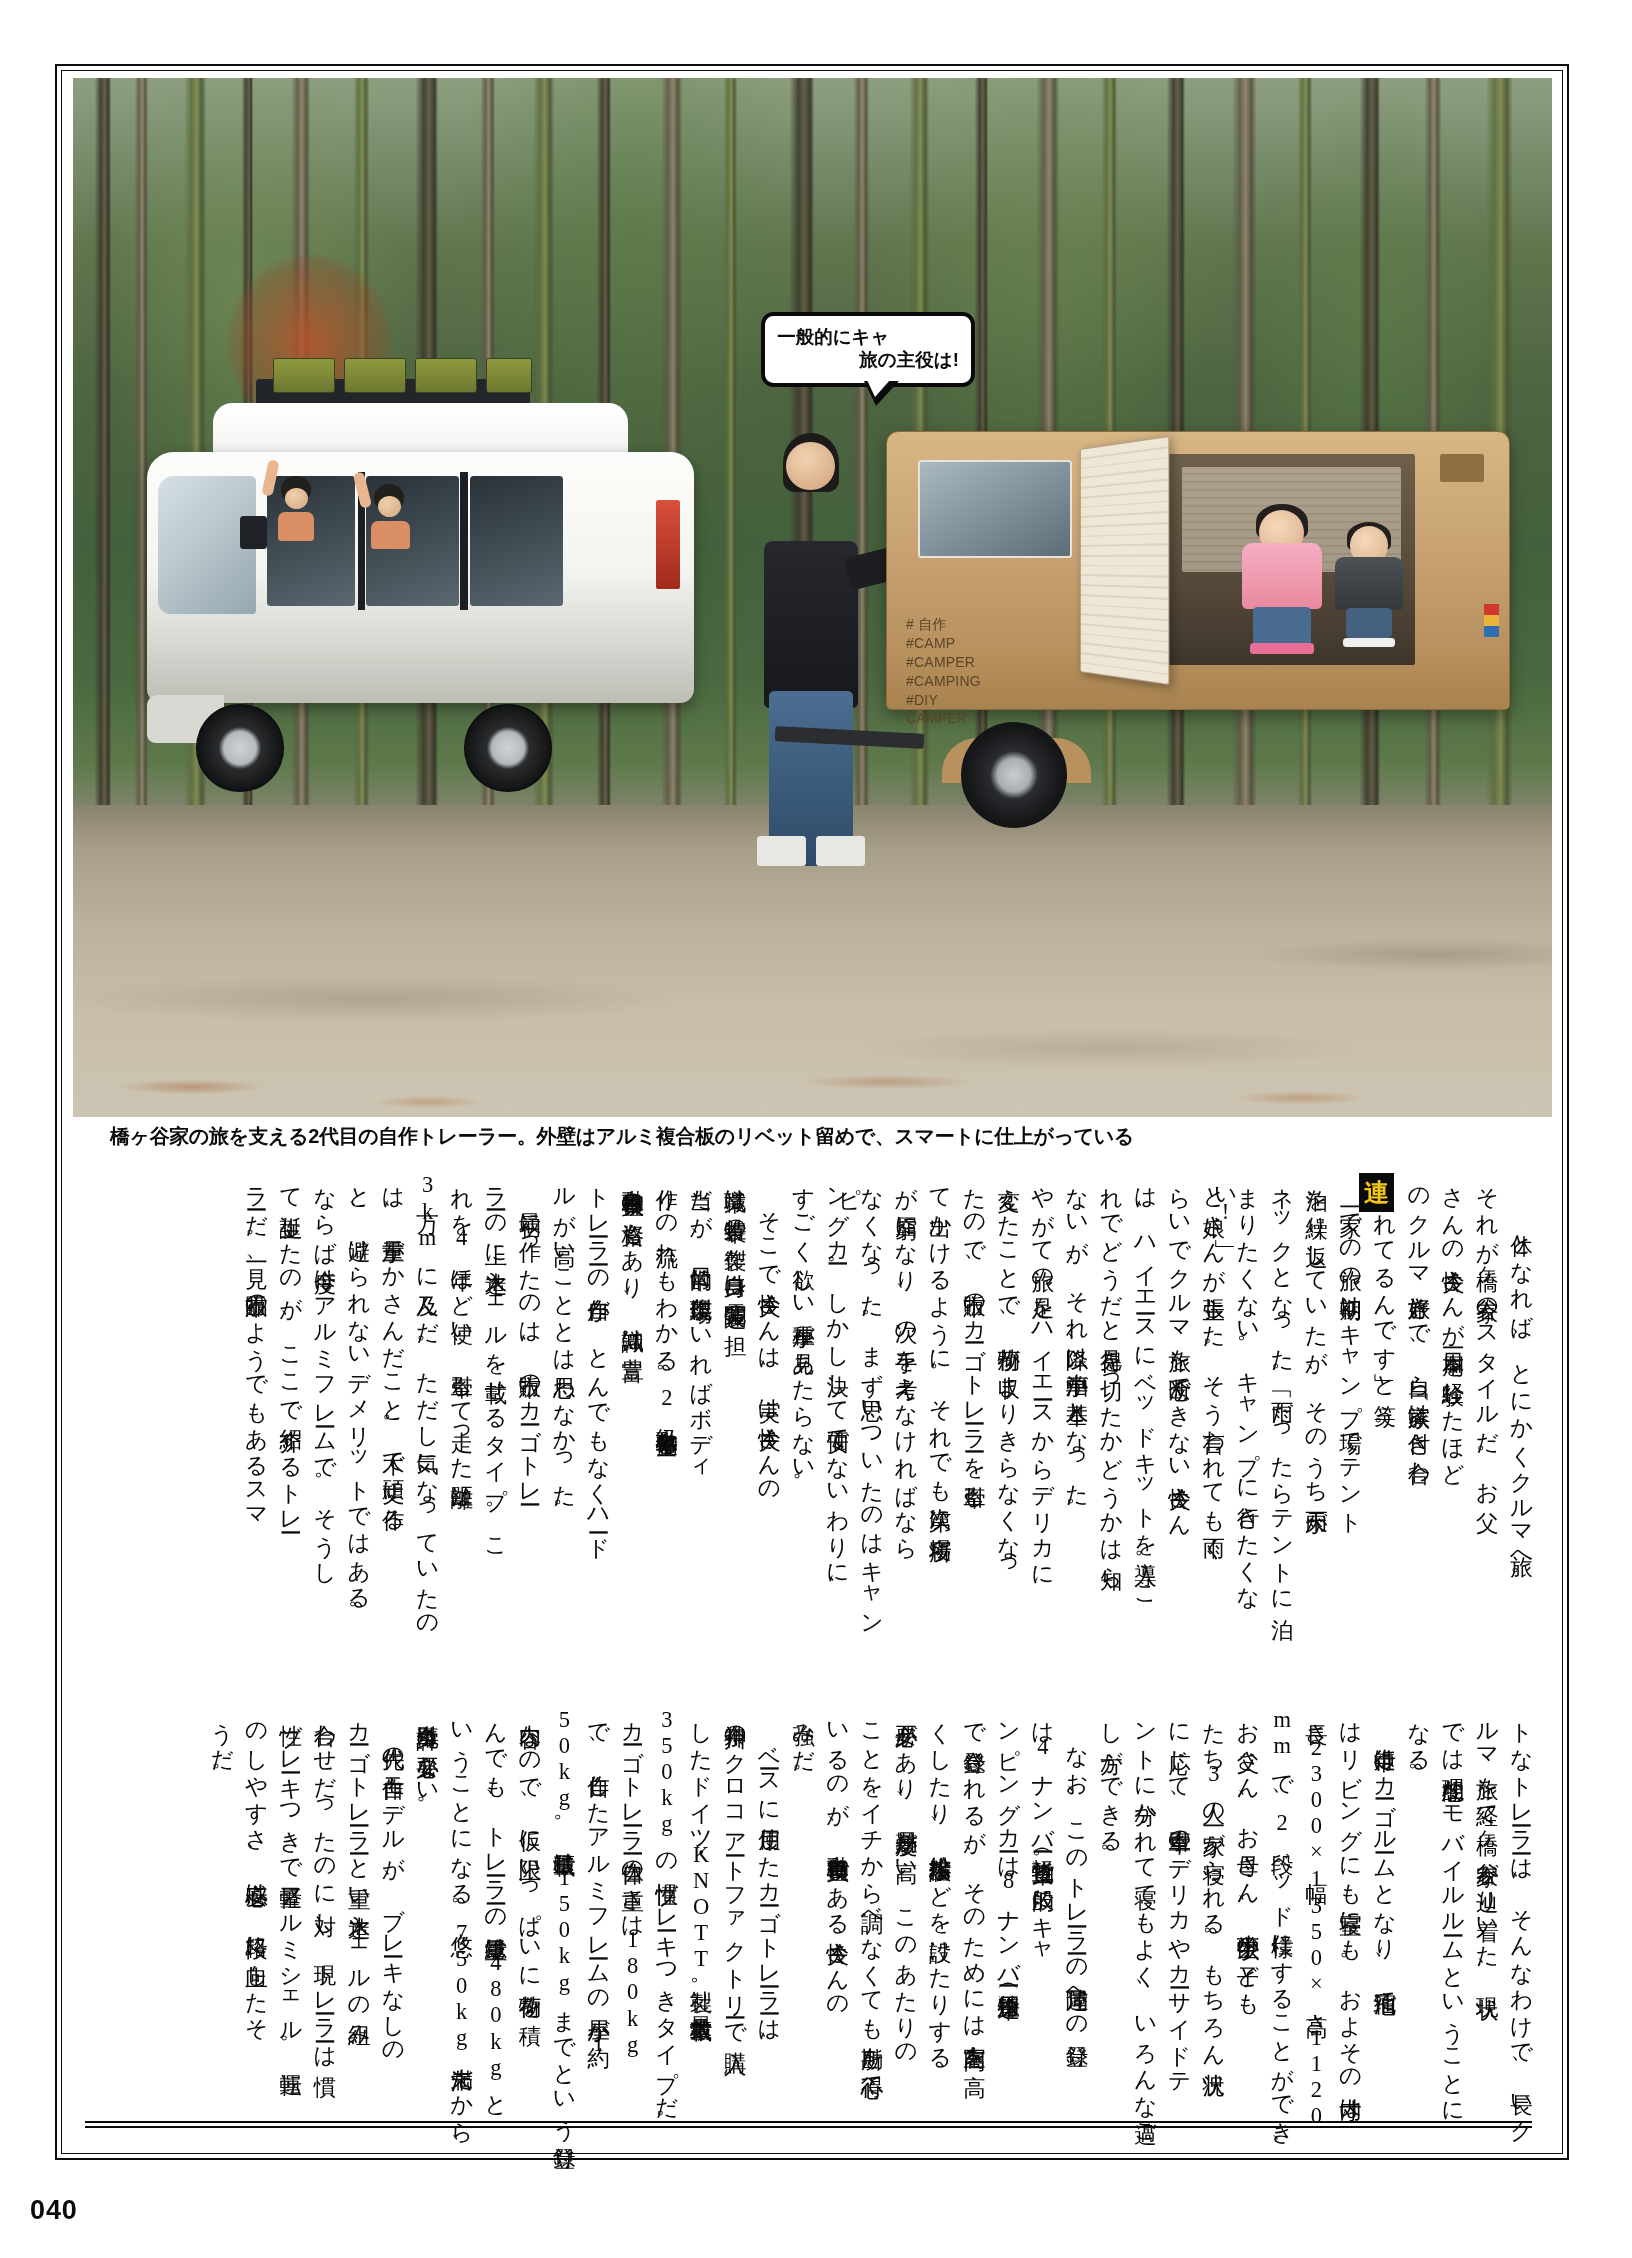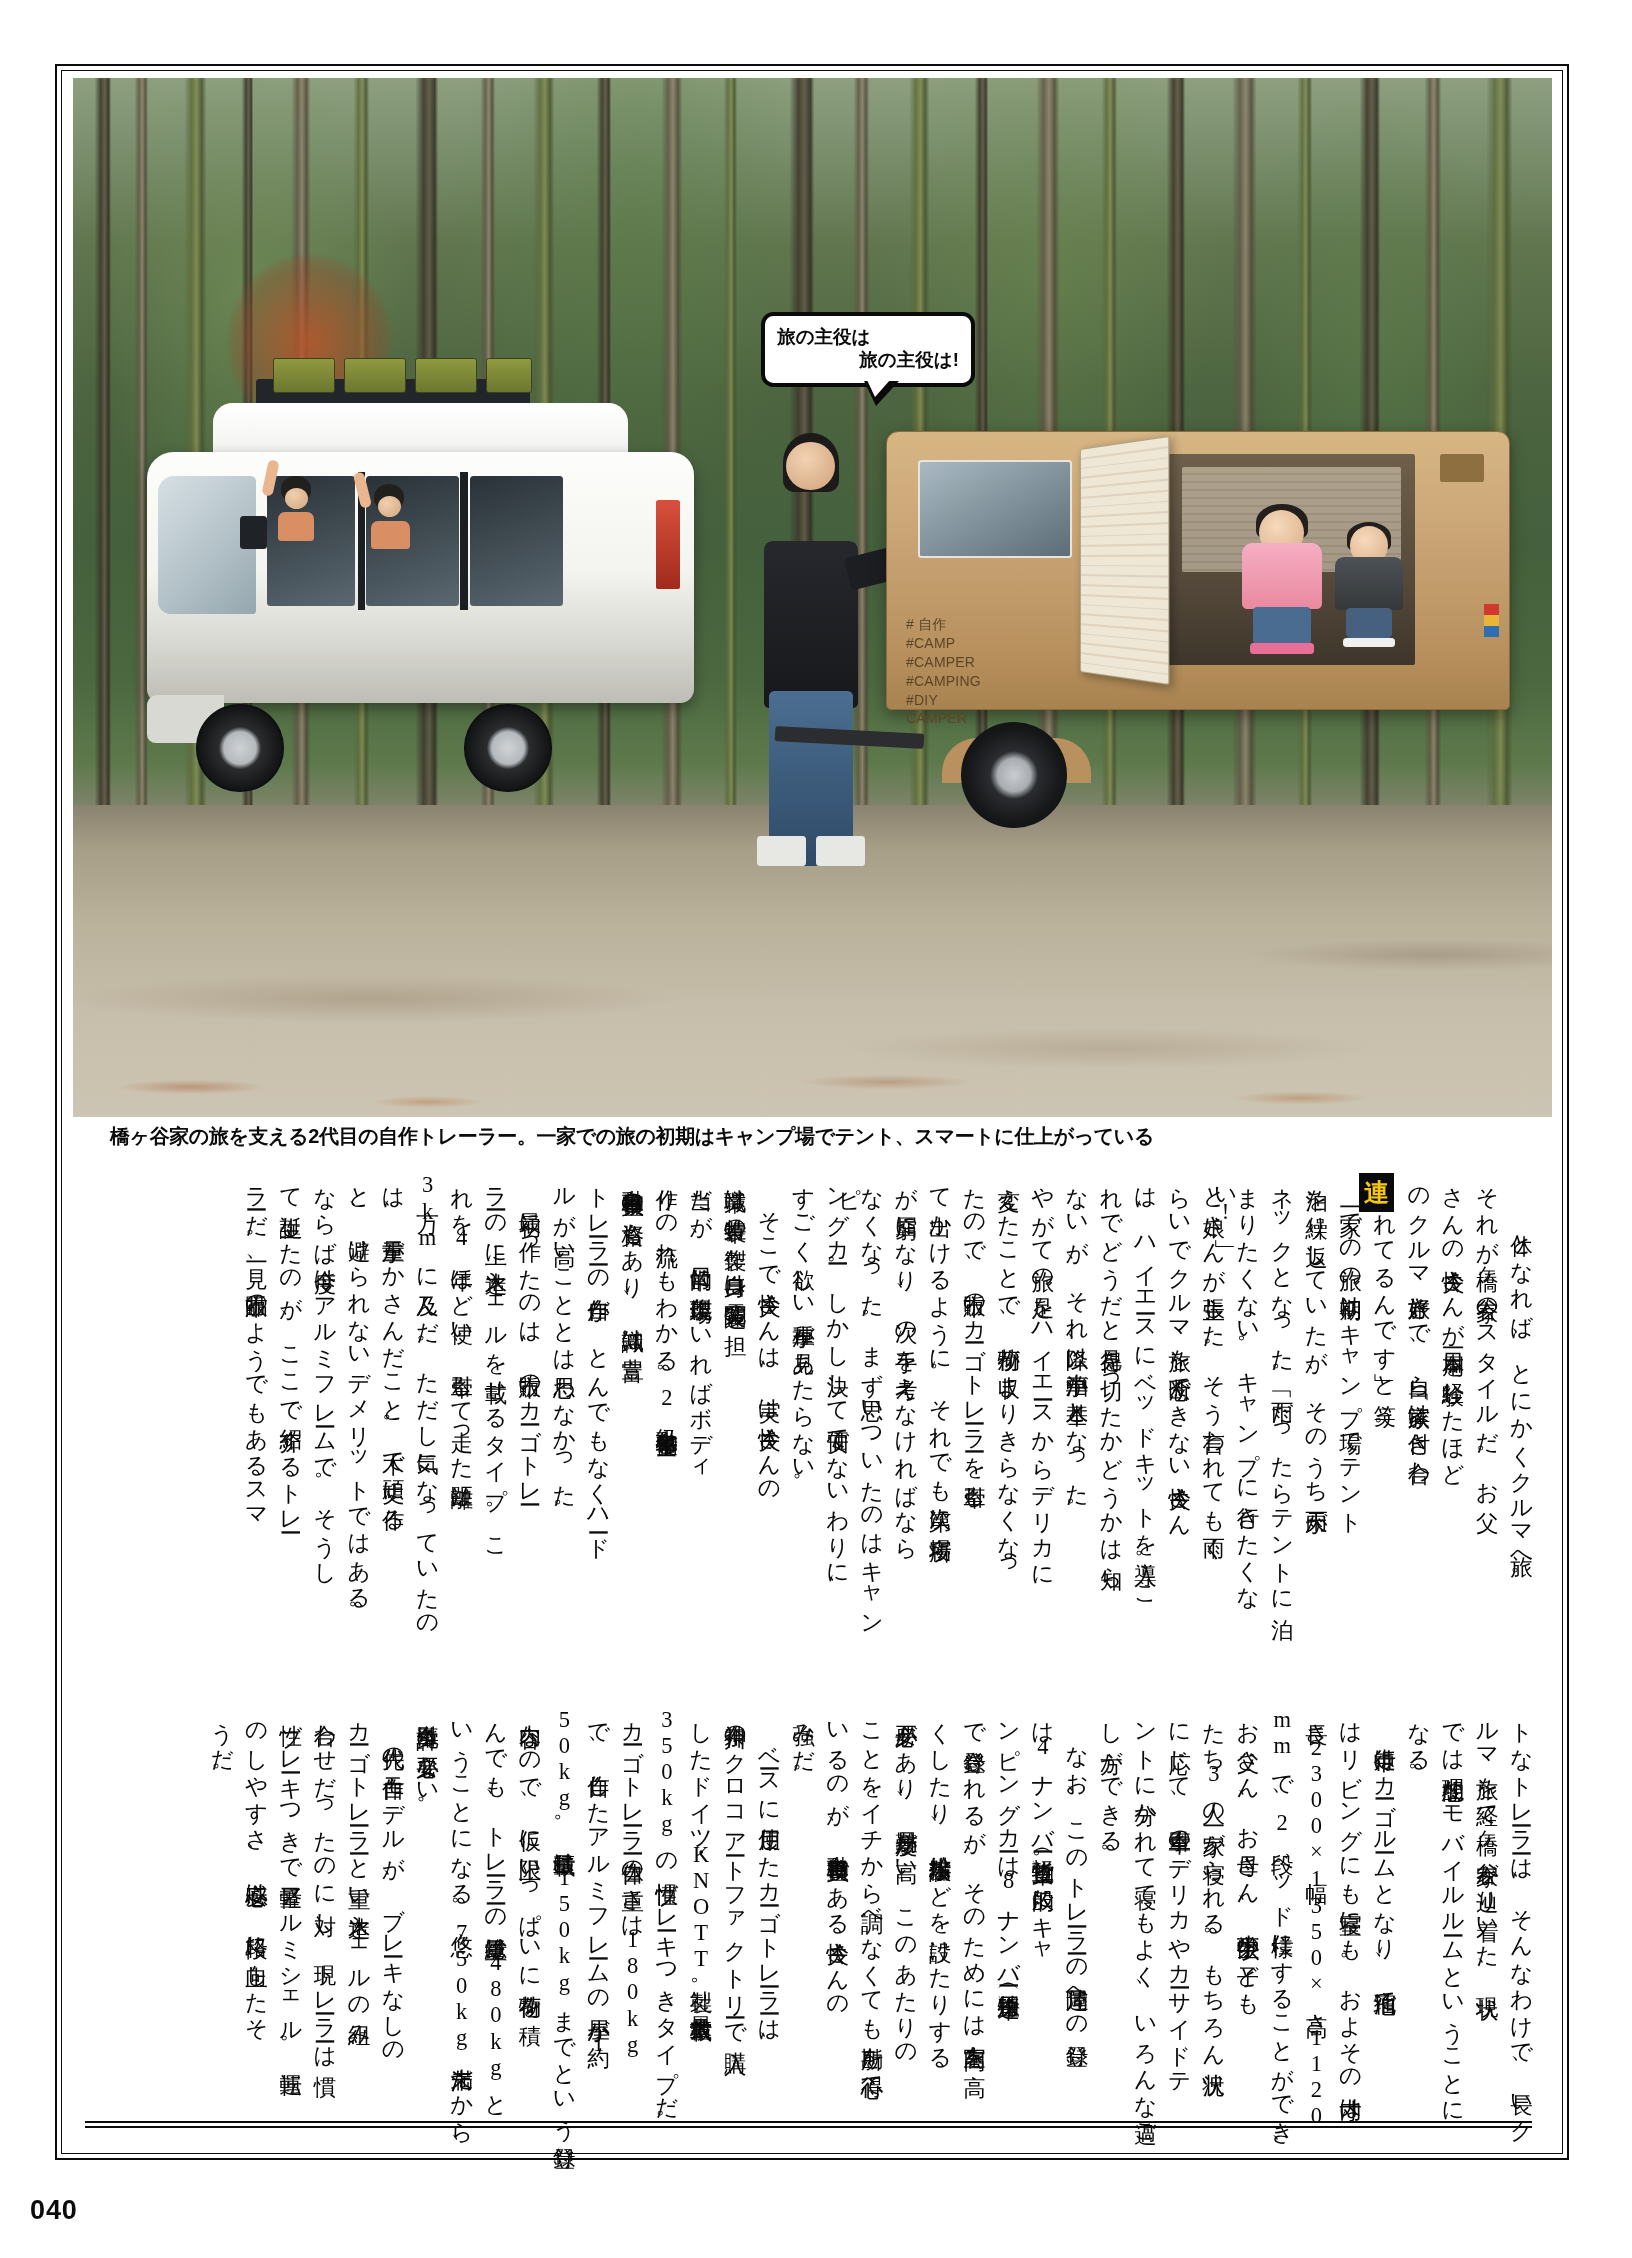--- a/index.html
+++ b/index.html
@@ -700,28 +700,28 @@
         <div class="legs"></div>
         <div class="shoes"></div>
       </div>
     </div>
     <div class="trailer-fender"></div>
     <div class="trailer-wheel"></div>
     <div class="tongue"></div>
   </div>
 
   <div class="balloon">
-    <div class="balloon-line l1">旅の主役は</div>
+    <div class="balloon-line l1">一般的にキャ</div>
     <div class="balloon-line l2">旅の主役は!</div>
     <div class="balloon-tail"></div>
     <div class="balloon-tail-in"></div>
   </div>
 </div>
 
-<div class="caption">橋ヶ谷家の旅を支える2代目の自作トレーラー。一家での旅の初期はキャンプ場でテント、スマートに仕上がっている</div>
+<div class="caption">橋ヶ谷家の旅を支える2代目の自作トレーラー。外壁はアルミ複合板のリベット留めで、スマートに仕上がっている</div>
 
 <div class="lead-marker">連</div>
 
 <div class="article">
   <div class="stack">
     <div class="block group-top">
         <div class="col" style="padding-top: 46px;">休となれば、とにかくクルマ旅へ。</div>
         <div class="col">それが橋ヶ谷家のスタイルだ。お父</div>
         <div class="col">さんの怜夫さんが日本一周を経験したほど</div>
         <div class="col">のクルマ旅好きで、自ら「家族は付き合わ</div>

